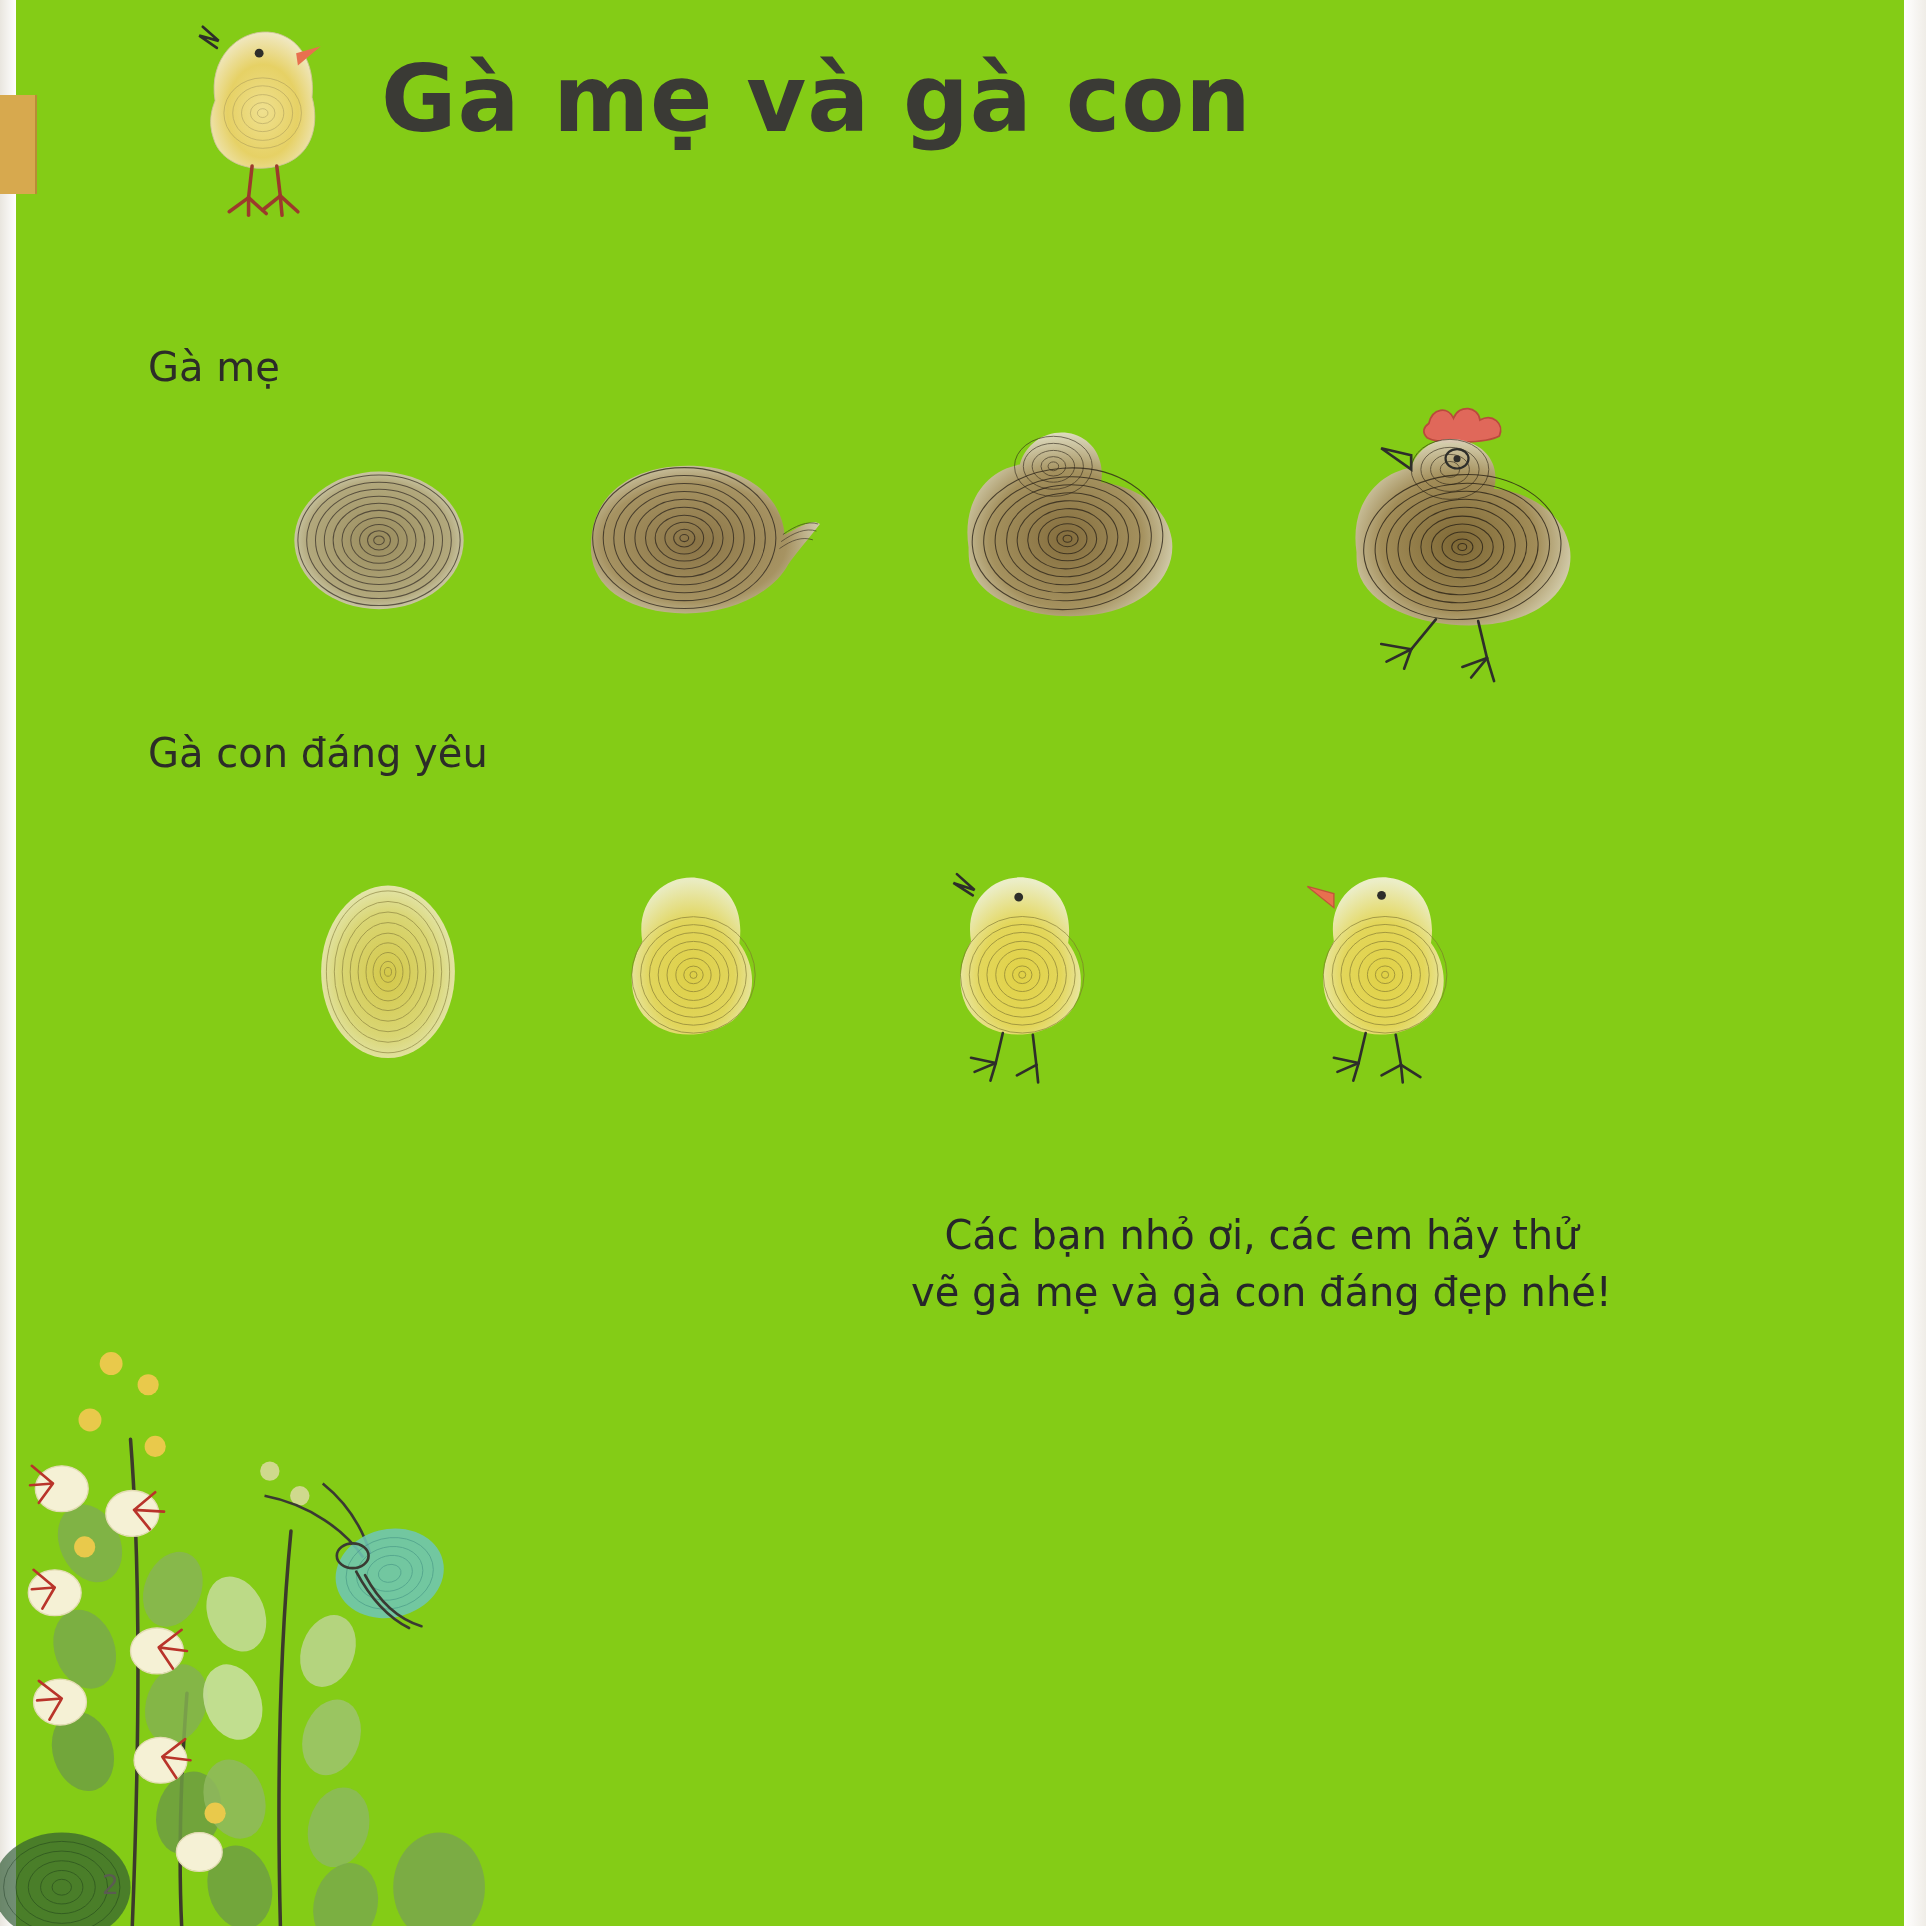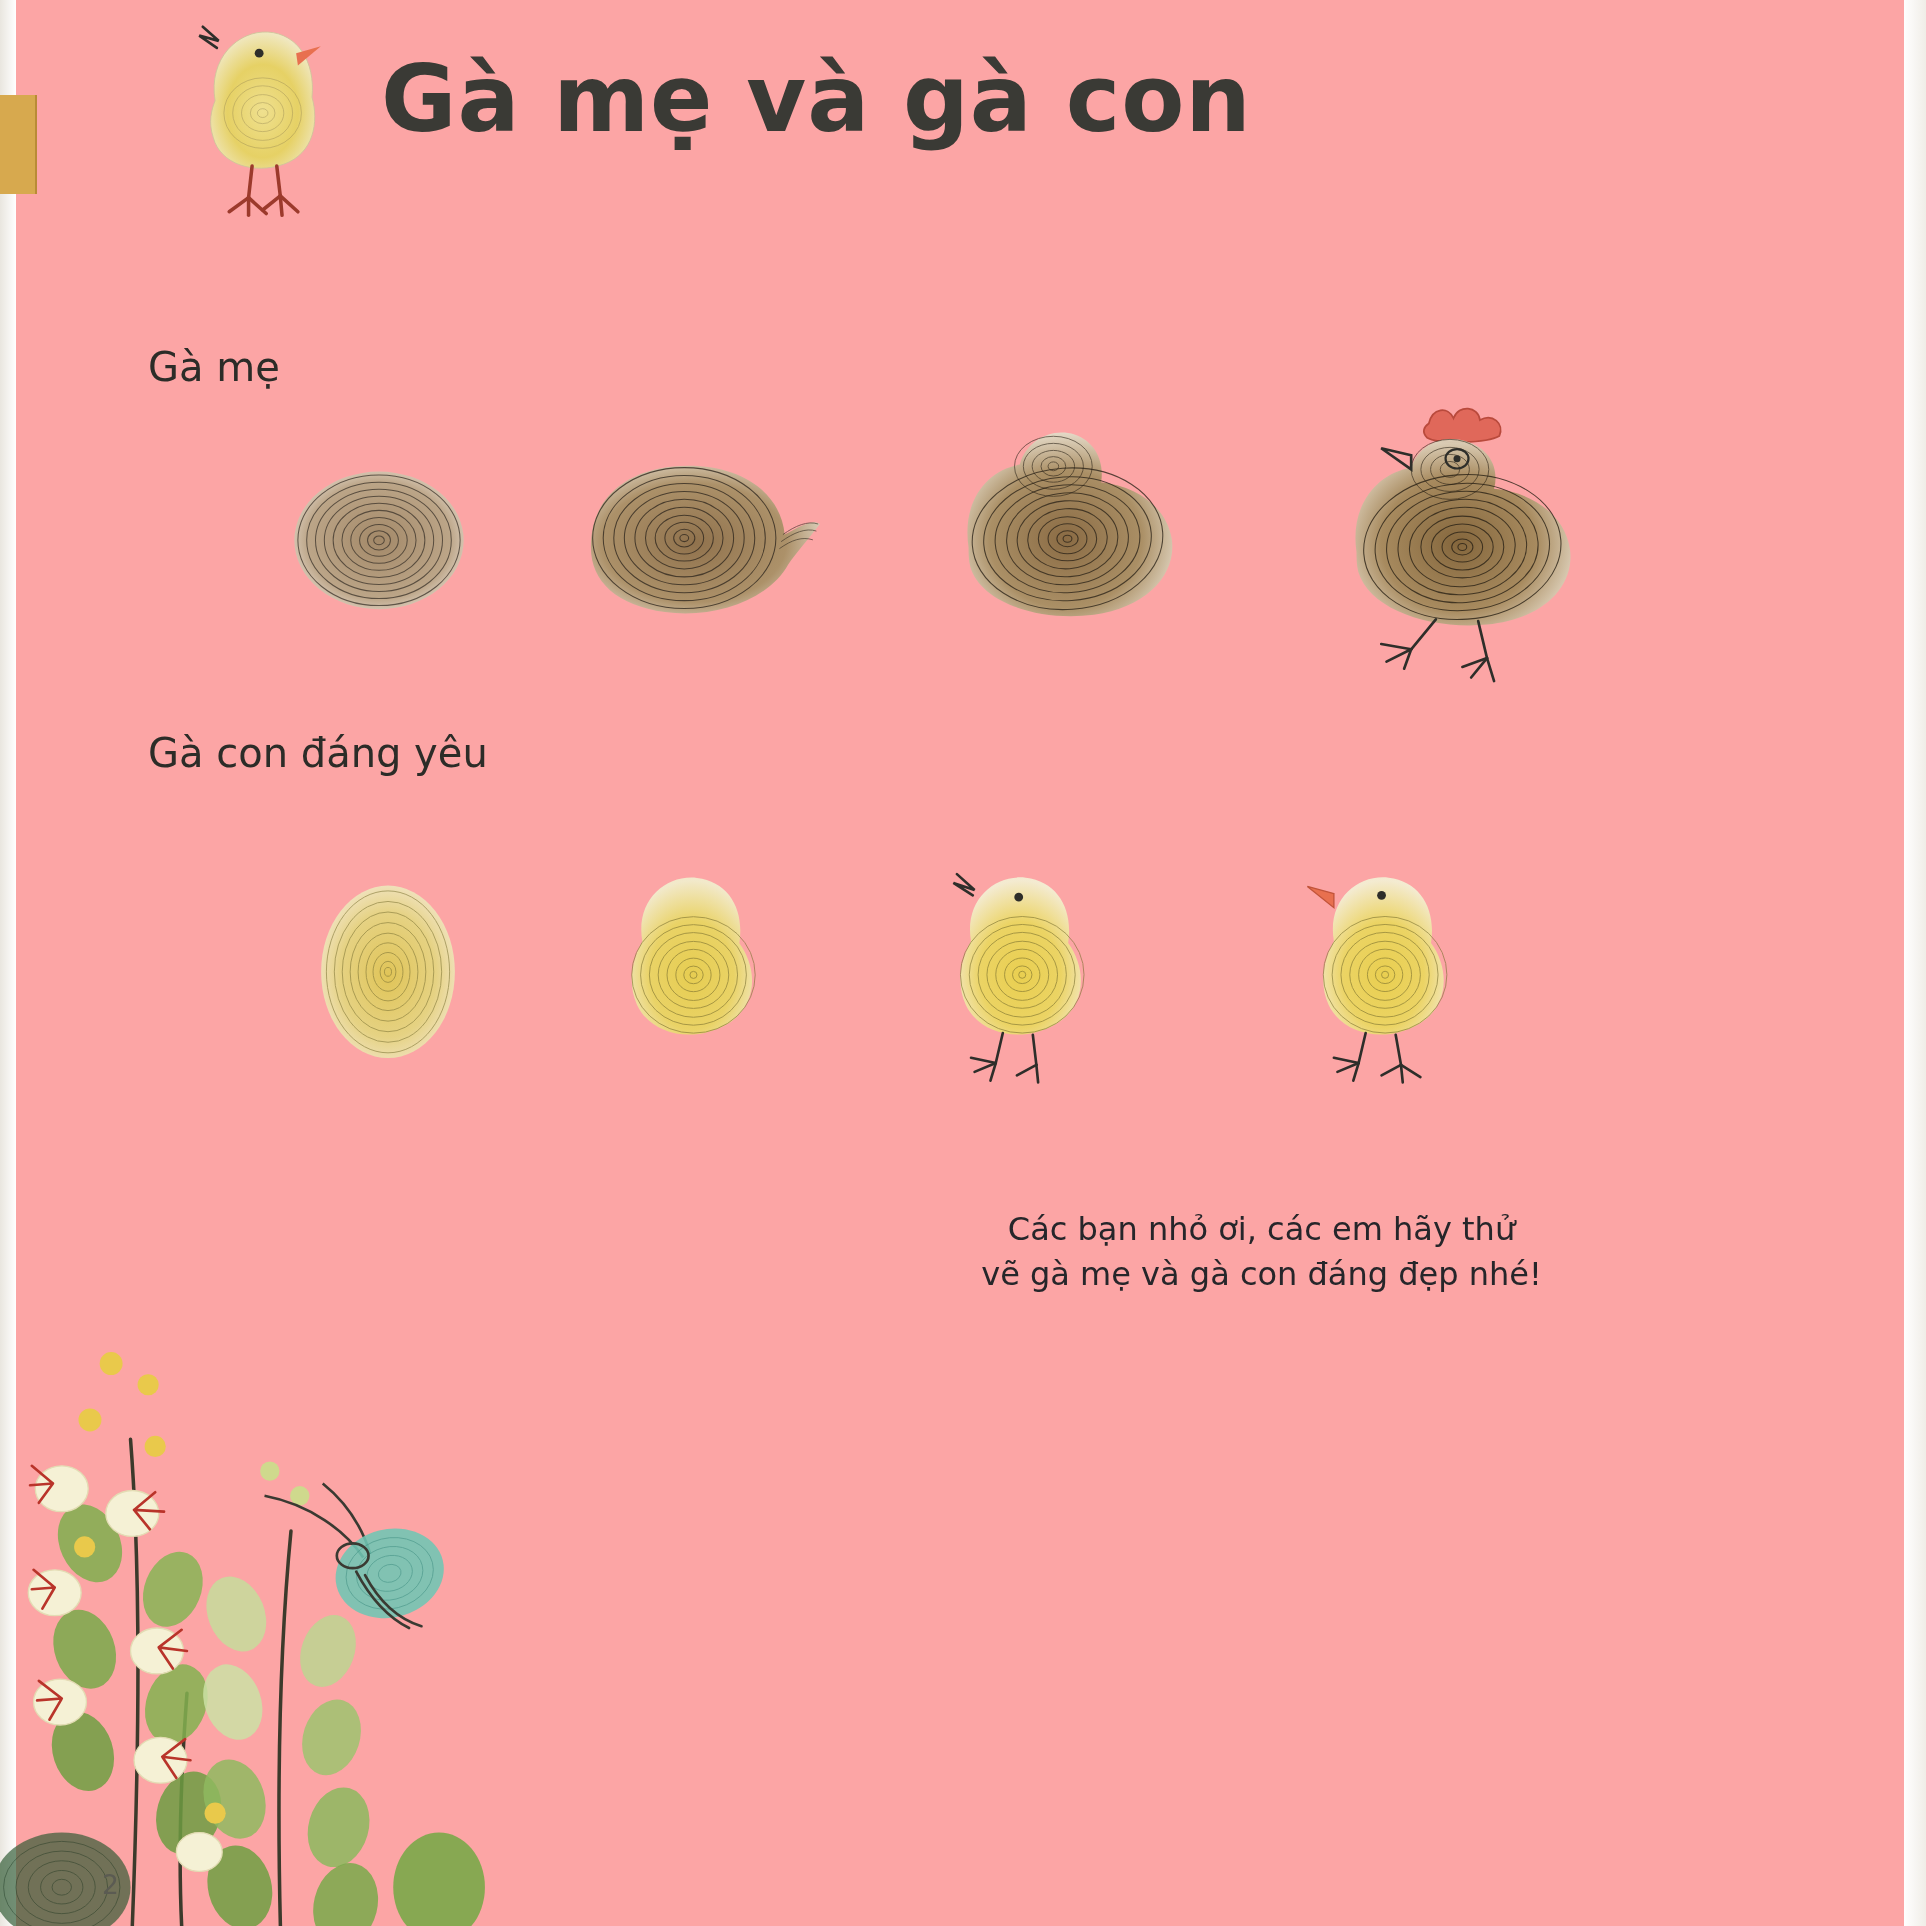--- a/index.html
+++ b/index.html
@@ -13,21 +13,21 @@
     overflow: hidden;
     font-family: "DejaVu Sans", sans-serif;
     position: relative;
   }
 
   .page {
     position: absolute;
     left: 0; top: 0;
     width: 1927px;
     height: 1927px;
-    background: #fca5a5;
+    background: #84cc16;
     overflow: hidden;
   }
 
   
   .edge-left {
     position: absolute;
     left: 0; top: 0;
     width: 16px; height: 1927px;
     background: linear-gradient(to right, #e9e6df 0%, #ffffff 100%);
   }
@@ -80,21 +80,21 @@
   .step {
     position: absolute;
   }
 
   .caption {
     position: absolute;
     left: 847px;
     top: 1207px;
     width: 829px;
     text-align: center;
-    font-size: 32px;
+    font-size: 40px;
     line-height: 1.42;
     color: #26262a;
   }
 
   .page-number {
     position: absolute;
     left: 102px;
     top: 1869px;
     font-size: 26.5px;
     color: #5b5b52;

